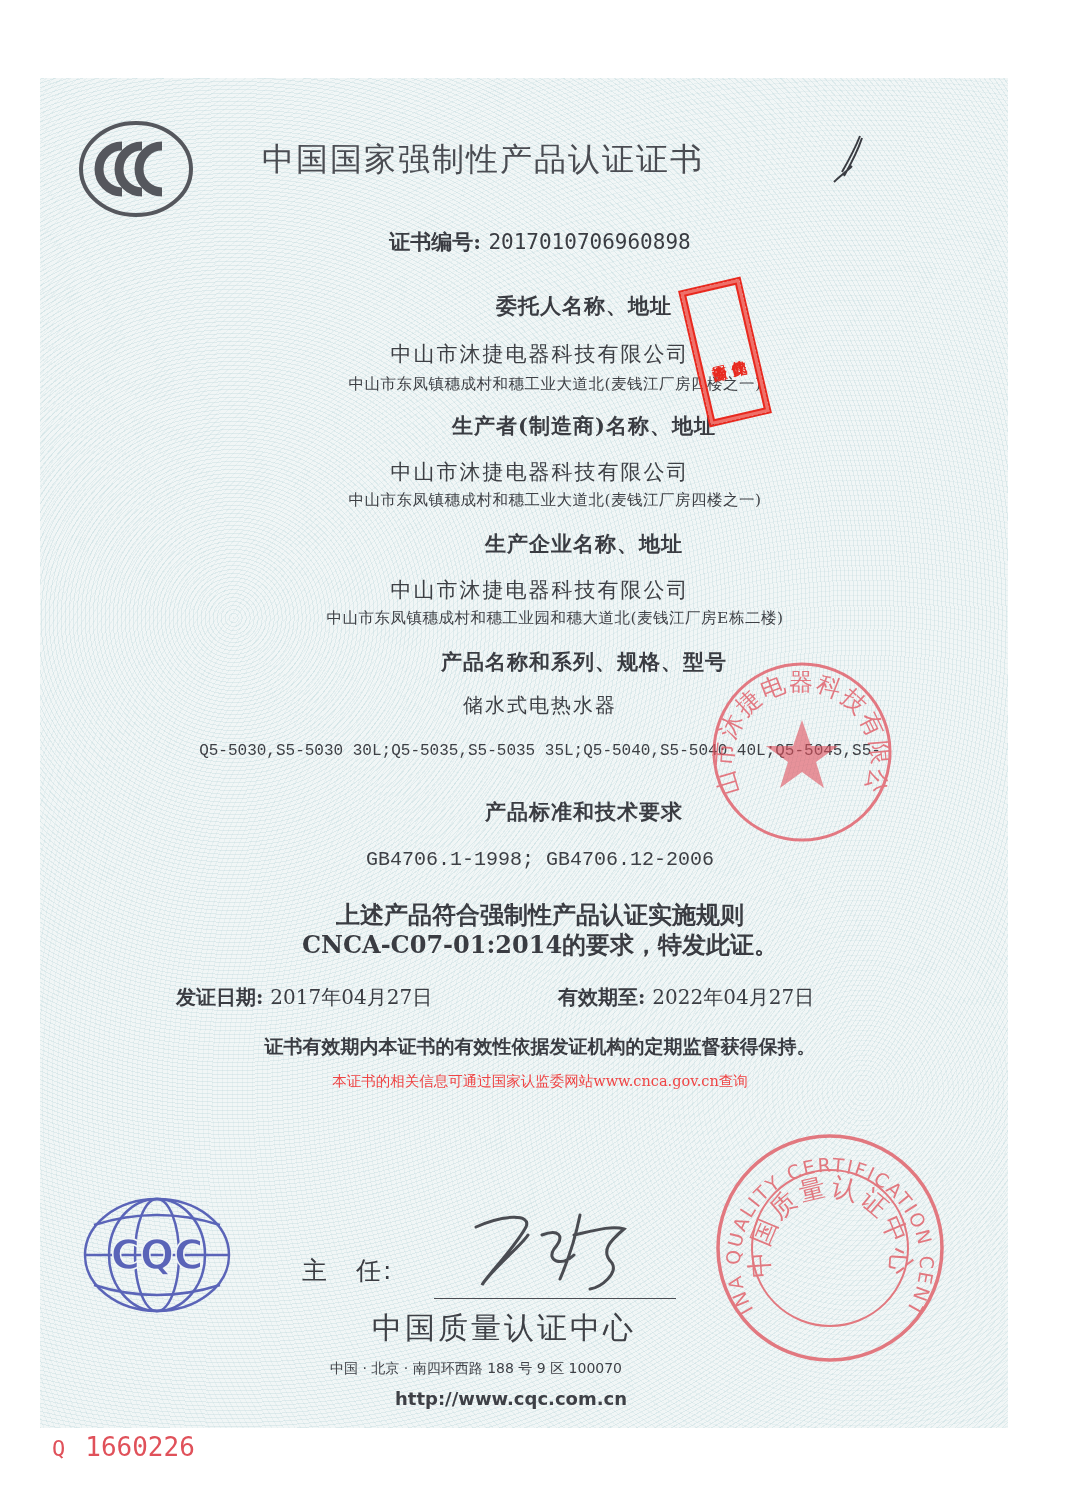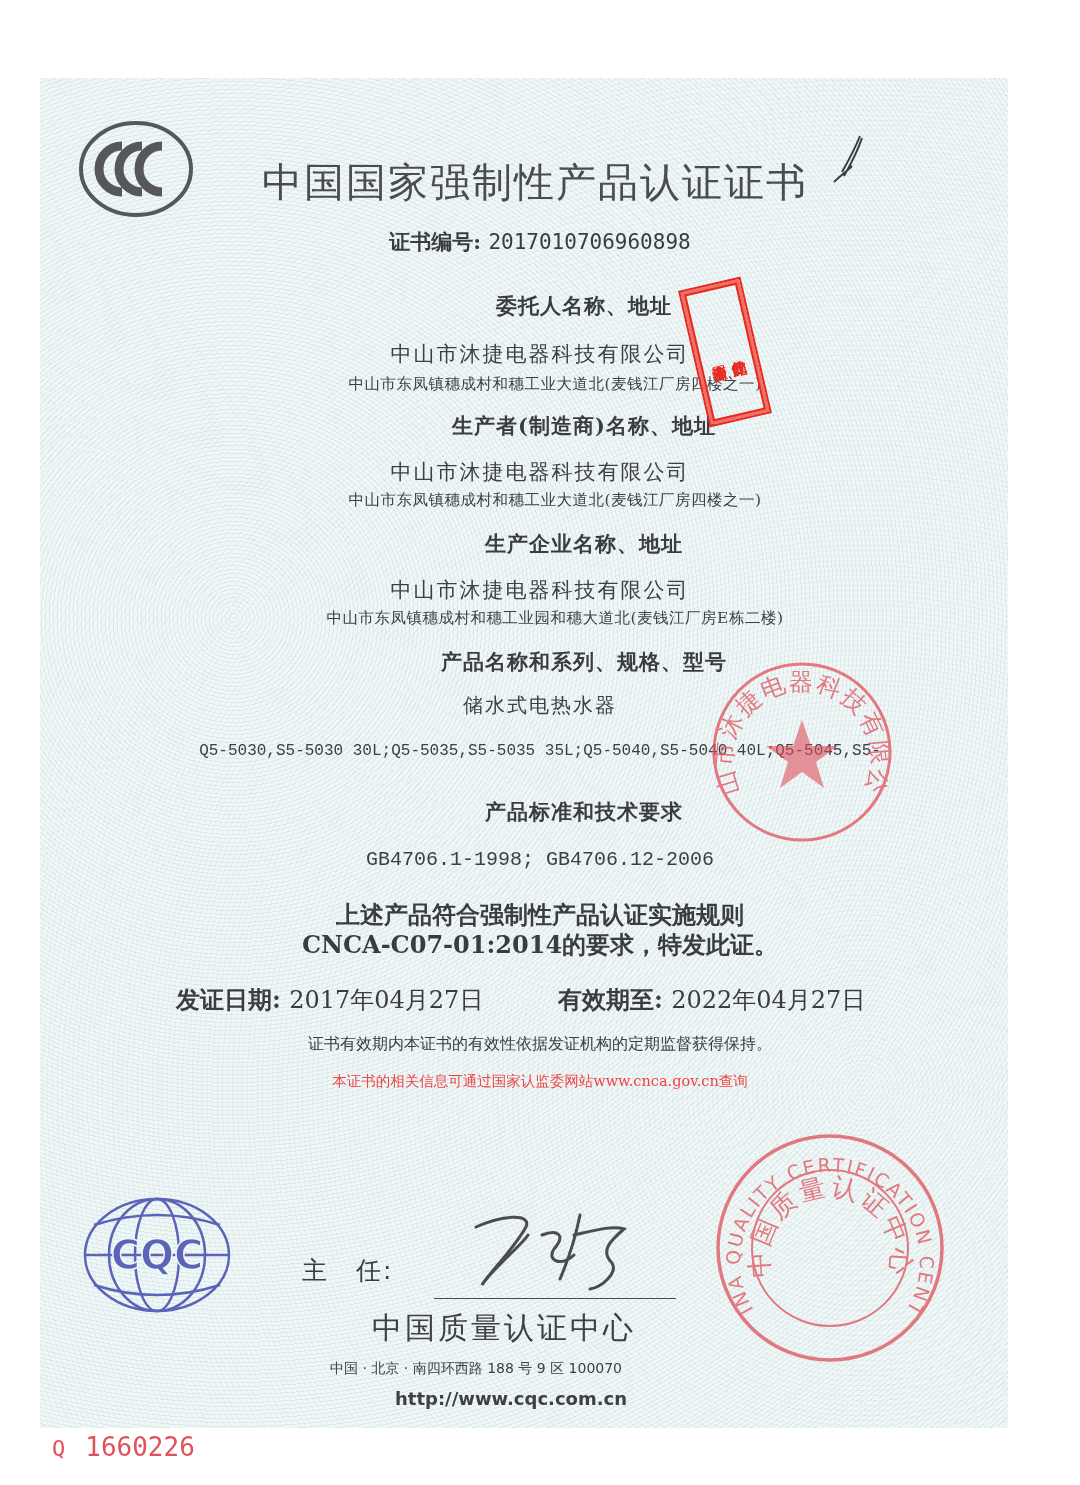--- a/index.html
+++ b/index.html
@@ -14,41 +14,41 @@
     background-color: #f1f6f6;
     background-image:
       repeating-radial-gradient(circle at 20% 40%, rgba(170,205,210,0.28) 0 1px, transparent 1px 4px),
       repeating-radial-gradient(circle at 85% 75%, rgba(190,215,220,0.22) 0 1px, transparent 1px 5px);
   }
   .abs { position: absolute; }
   .center { position: absolute; left: 0; width: 1080px; text-align: center; white-space: nowrap; }
 
   .logo-ccc { left: 78px; top: 120px; width: 116px; height: 98px; }
   .title {
-    left: 262px; top: 155px; font-family: "DejaVu Sans", "Liberation Sans", sans-serif;
-    font-size: 40px; letter-spacing: 2px; color: #4a4c52; white-space: nowrap;
+    left: 262px; top: 138px; font-family: "DejaVu Sans", "Liberation Sans", sans-serif;
+    font-size: 32px; letter-spacing: 2px; color: #4a4c52; white-space: nowrap;
   }
   .pen-mark { left: 832px; top: 132px; width: 34px; height: 56px; }
 
   .certno { top: 228px; font-size: 21px; font-weight: bold; color: #3a3c42; }
   .certno .num { font-family: "DejaVu Sans Mono", "Liberation Mono", monospace; font-weight: normal; }
 
   .hdr { font-size: 21px; font-weight: bold; color: #3a3c42; letter-spacing: 1px; padding-left: 44px; }
   .company { font-size: 21px; color: #3d3f44; letter-spacing: 2px; }
   .addr { font-size: 15.5px; color: #3d3f44; letter-spacing: 0.5px; padding-left: 15px; }
 
   .models {
     position: absolute; left: 0; width: 1080px; text-align: center;
     font-family: "Liberation Mono", "DejaVu Sans Mono", monospace;
     font-size: 16px; line-height: 22px; color: #3d3f44;
   }
   .stds { font-family: "Liberation Mono", "DejaVu Sans Mono", monospace; font-size: 20px; color: #3d3f44; }
   .conform { font-size: 24px; color: #3a3c42; font-weight: bold; line-height: 30px; }
-  .date-row { top: 984px; font-size: 24px; font-weight: bold; color: #3a3c42; }
-  .validity { font-size: 16px; font-weight: normal; color: #3a3c42; }
+  .date-row { top: 984px; font-size: 20px; font-weight: bold; color: #3a3c42; }
+  .validity { font-size: 19px; font-weight: bold; color: #3a3c42; }
   .lookup { font-size: 14.5px; color: #ef4444; }
 
   .stamp-copy {
     left: 693px; top: 282px; width: 60px; height: 136px;
     border: 2.5px solid #e8291f; transform: rotate(-13deg);
     box-shadow: inset 0 0 0 3px #fff5, inset 0 0 0 5px #e8291f;
     display: flex; flex-direction: row-reverse; justify-content: center; align-items: center; gap: 2px;
   }
   .stamp-copy .col {
     writing-mode: vertical-rl; font-family: "DejaVu Sans", sans-serif;

